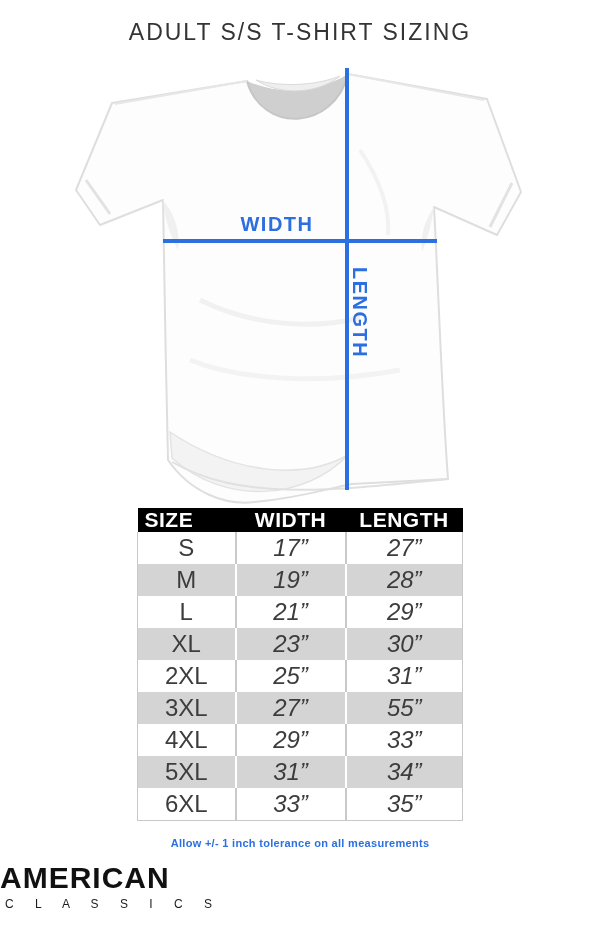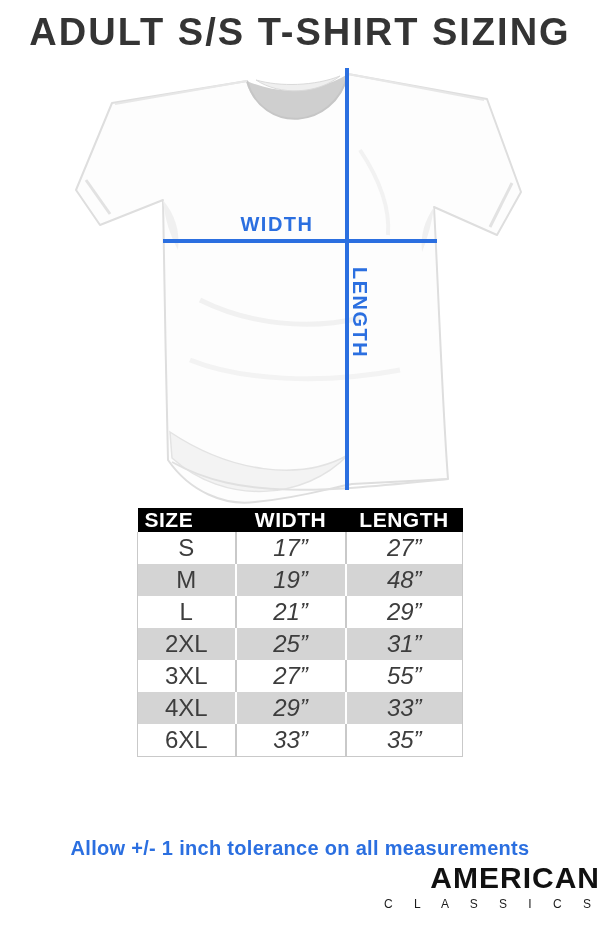--- a/index.html
+++ b/index.html
@@ -15,21 +15,21 @@
     width:600px;height:943px;
     font-family:"Liberation Sans",sans-serif;
     position:relative;overflow:hidden;
   }
   .page{position:relative;width:600px;height:943px;background:#fff;}
 
   
   .page-title{
     position:absolute;top:12px;left:0;width:600px;height:40px;
     text-align:center;line-height:40px;
-    font-size:38px;font-weight:700;letter-spacing:2px;
+    font-size:23px;font-weight:400;letter-spacing:2px;
     color:#343434;
   }
 
   
   .shirt-svg{position:absolute;top:55px;left:0;width:600px;height:450px;}
   .measure-line{fill:var(--accent-blue);}
   .measure-label{
     fill:var(--accent-blue);
     font-family:"Liberation Sans",sans-serif;
     font-size:20px;font-weight:bold;letter-spacing:1.5px;
@@ -58,26 +58,26 @@
   .size-table tbody td + td{border-left:2px solid var(--sep-light);font-style:italic;}
   .size-table tbody tr:nth-child(even) td{background:var(--row-alt);}
   .size-table tbody tr:nth-child(even) td + td{border-left-color:#ffffff;}
   .size-table tbody td:first-child{border-left:1px solid var(--sep-light);}
   .size-table tbody td:last-child{border-right:1px solid var(--sep-light);}
   .size-table tbody tr:last-child td{border-bottom:1px solid var(--sep-light);}
 
   
   .tolerance-note{
     position:absolute;top:837px;left:0;width:600px;
-    text-align:center;font-size:20px;font-weight:bold;
+    text-align:center;font-size:11px;font-weight:bold;
     color:var(--accent-blue);letter-spacing:0.3px;
   }
 
   
-  .brand{position:absolute;top:862px;left:0;width:600px;text-align:right;}
+  .brand{position:absolute;top:862px;left:0;width:600px;text-align:left;}
   .brand-name{
     font-size:30px;font-weight:800;letter-spacing:1px;color:#111111;
     line-height:32px;
   }
   .brand-subname{
     font-size:12px;font-weight:400;letter-spacing:9px;color:#1c1c1c;
     line-height:20px;margin-left:5px;
   }
 </style>
 </head>
@@ -151,41 +151,51 @@
     </thead>
     <tbody>
       <tr>
         <td>S</td>
         <td>17”</td>
         <td>27”</td>
       </tr>
       <tr>
         <td>M</td>
         <td>19”</td>
-        <td>48”</td>
+        <td>28”</td>
       </tr>
       <tr>
         <td>L</td>
         <td>21”</td>
         <td>29”</td>
       </tr>
       <tr>
+        <td>XL</td>
+        <td>23”</td>
+        <td>30”</td>
+      </tr>
+      <tr>
         <td>2XL</td>
         <td>25”</td>
         <td>31”</td>
       </tr>
       <tr>
         <td>3XL</td>
         <td>27”</td>
         <td>55”</td>
       </tr>
       <tr>
         <td>4XL</td>
         <td>29”</td>
         <td>33”</td>
+      </tr>
+      <tr>
+        <td>5XL</td>
+        <td>31”</td>
+        <td>34”</td>
       </tr>
       <tr>
         <td>6XL</td>
         <td>33”</td>
         <td>35”</td>
       </tr>
     </tbody>
   </table>
 
   <div class="tolerance-note">Allow +/- 1 inch tolerance on all measurements</div>

